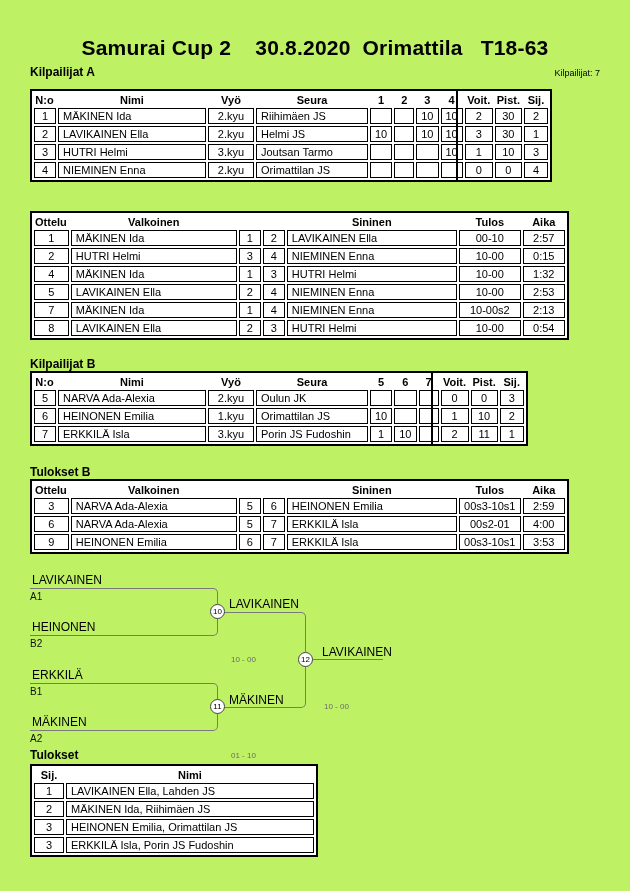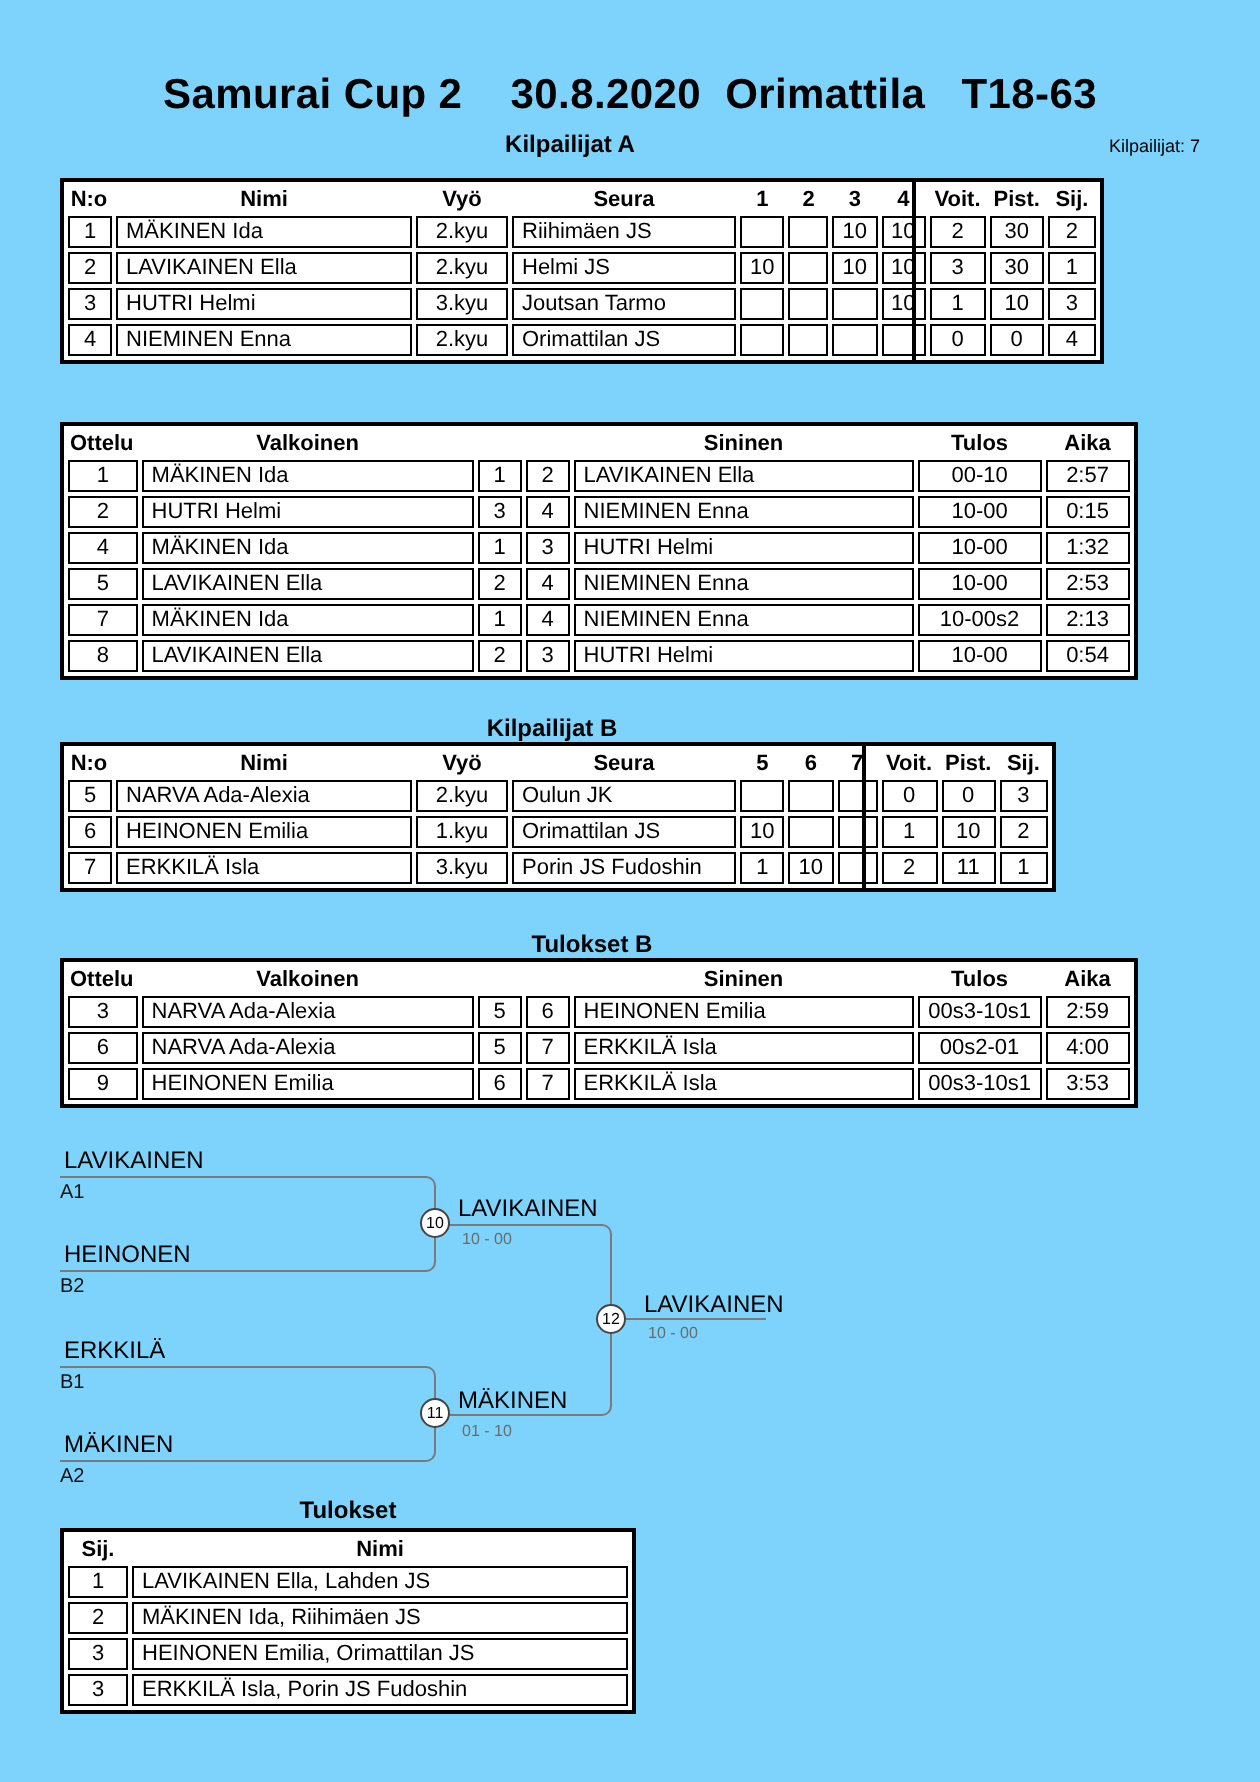--- a/index.html
+++ b/index.html
@@ -1,26 +1,26 @@
 <!DOCTYPE html>
 <html><head>
 <meta charset="utf-8">
 <style>
   html,body { margin:0; padding:0; background:#fff; }
   .page {
-    position:relative; width:630px; height:891px; background:#7dd3fc;
+    position:relative; width:630px; height:891px; background:#bef264;
     font-family:"Liberation Sans","DejaVu Sans",sans-serif; color:#000;
     overflow:hidden;
   }
   .abs { position:absolute; }
   .page-title {
     top:36px; left:0; width:630px; text-align:center;
     font-size:21px; font-weight:bold; white-space:pre; letter-spacing:0.2px;
   }
-  .sec-title { font-size:12px; font-weight:bold; text-align:center; white-space:nowrap; }
+  .sec-title { font-size:12px; font-weight:bold; white-space:nowrap; }
   .count-label { font-size:9px; white-space:nowrap; }
 
   
   .tbl-wrap { position:absolute; }
   table.sheet {
     border-collapse:separate; border-spacing:2px;
     border:2px solid #000; table-layout:fixed; background:#fff;
   }
   table.sheet th {
     border:none; font-size:11px; font-weight:bold; height:13px;
@@ -35,21 +35,21 @@
   .c { text-align:center !important; }
   .hl { text-align:right; padding-left:1px !important; }
   .vline { position:absolute; top:0; bottom:0; width:2px; background:#000; }
 
   
   .br-join { position:absolute; border-top:1px solid #7a7a7a; border-right:1px solid #7a7a7a;
              border-bottom:1px solid #7a7a7a; border-radius:0 5px 5px 0; box-sizing:border-box; }
   .br-line { position:absolute; border-top:1px solid #7a7a7a; }
   .br-name { position:absolute; font-size:12px; line-height:13px; white-space:nowrap; }
   .br-seed { position:absolute; font-size:10px; line-height:11px; color:#111; white-space:nowrap; }
-  .br-score { position:absolute; font-size:8px; line-height:9px; color:#6b6b6b; white-space:nowrap; }
+  .br-score { position:absolute; font-size:8px; line-height:9px; color:#6b6b6b; white-space:nowrap;margin-top:40px; }
   .br-circle {
     position:absolute; width:15px; height:15px; box-sizing:border-box;
     border:1px solid #444; border-radius:50%; background:#fff;
     font-size:8px; line-height:13px; text-align:center; z-index:3;
   }
 </style>
 </head>
 <body>
 
 <div class="page">

